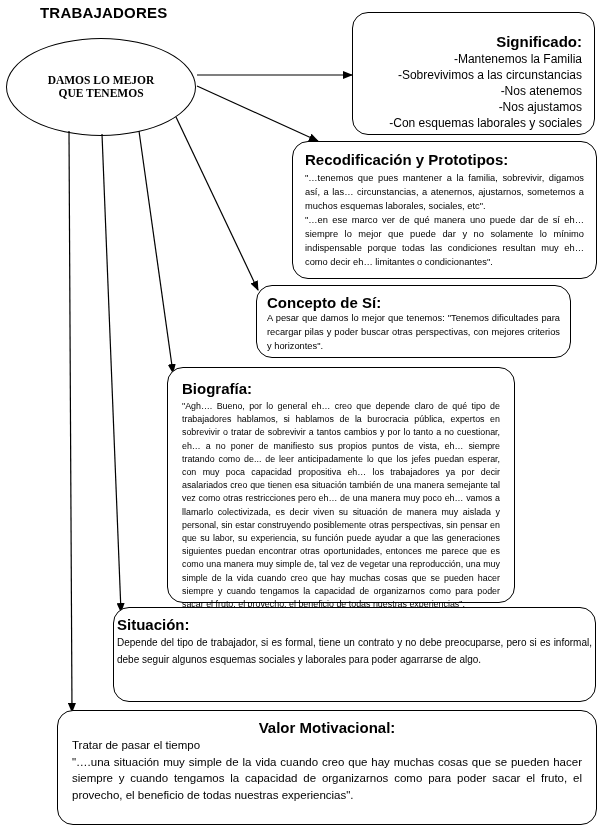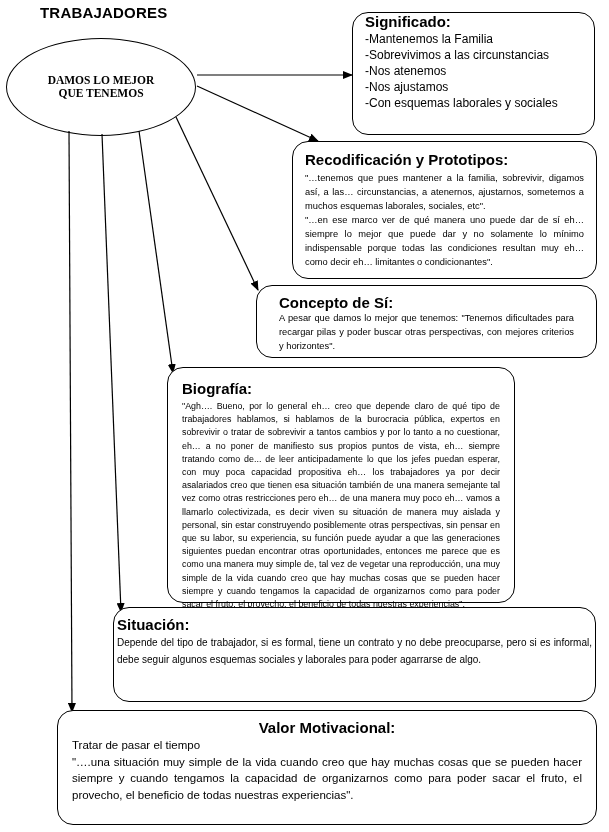--- a/index.html
+++ b/index.html
@@ -7,27 +7,27 @@
          font-family: "Liberation Sans", sans-serif; color: #000; }
   .title { position: absolute; left: 40px; top: 4px; font-weight: bold; font-size: 15px; letter-spacing: 0.2px; }
   .ellipse { position: absolute; left: 6px; top: 38px; width: 190px; height: 98px;
              border: 1.5px solid #000; border-radius: 50%; box-sizing: border-box;
              display: flex; align-items: center; justify-content: center; text-align: center;
              font-weight: bold; font-size: 11.5px; line-height: 13px; font-family: Liberation Serif, serif; }
   .box { position: absolute; border: 1.5px solid #000; border-radius: 16px; box-sizing: border-box;
          background: #fff; }
   .box h2 { margin: 0; font-weight: bold; }
   .box p { margin: 0; text-align: justify; }
-  .b-sig { left: 352px; top: 12px; width: 243px; height: 123px; padding: 0 12px; }
+  .b-sig { left: 352px; top: 12px; width: 243px; height: 123px; padding: 20px 12px; text-align: right; }
   .b-sig h2 { font-size: 15px; line-height: 18px; }
   .b-sig .item { font-size: 12px; line-height: 16px; }
   .b-rec { left: 292px; top: 141px; width: 305px; height: 138px; padding: 9px 12px; }
   .b-rec h2 { font-size: 15px; line-height: 17px; margin-bottom: 3px; }
   .b-rec p { font-size: 9.3px; line-height: 14px; }
-  .b-con { left: 256px; top: 285px; width: 341px; height: 73px; padding: 8px 22px; }
+  .b-con { left: 256px; top: 285px; width: 315px; height: 73px; padding: 8px 10px; }
   .b-con h2 { font-size: 15px; line-height: 17px; }
   .b-con p { font-size: 9.3px; line-height: 14px; }
   .b-bio { left: 167px; top: 367px; width: 348px; height: 236px; padding: 12px 14px; }
   .b-bio h2 { font-size: 15px; line-height: 18px; margin-bottom: 2px; }
   .b-bio p { font-size: 8.9px; line-height: 13.2px; }
   .b-sit { left: 113px; top: 607px; width: 483px; height: 95px; padding: 8px 3px; }
   .b-sit h2 { font-size: 15px; line-height: 18px; }
   .b-sit p { font-size: 10px; line-height: 17px; }
   .b-val { left: 57px; top: 710px; width: 540px; height: 115px; padding: 8px 14px; }
   .b-val h2 { font-size: 15px; line-height: 18px; text-align: center; }

